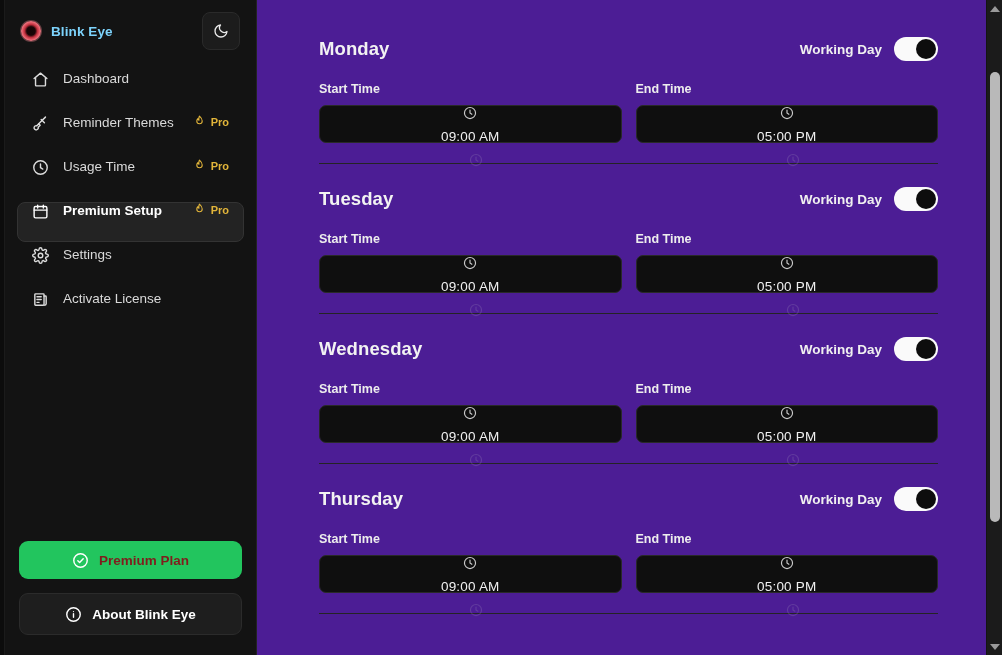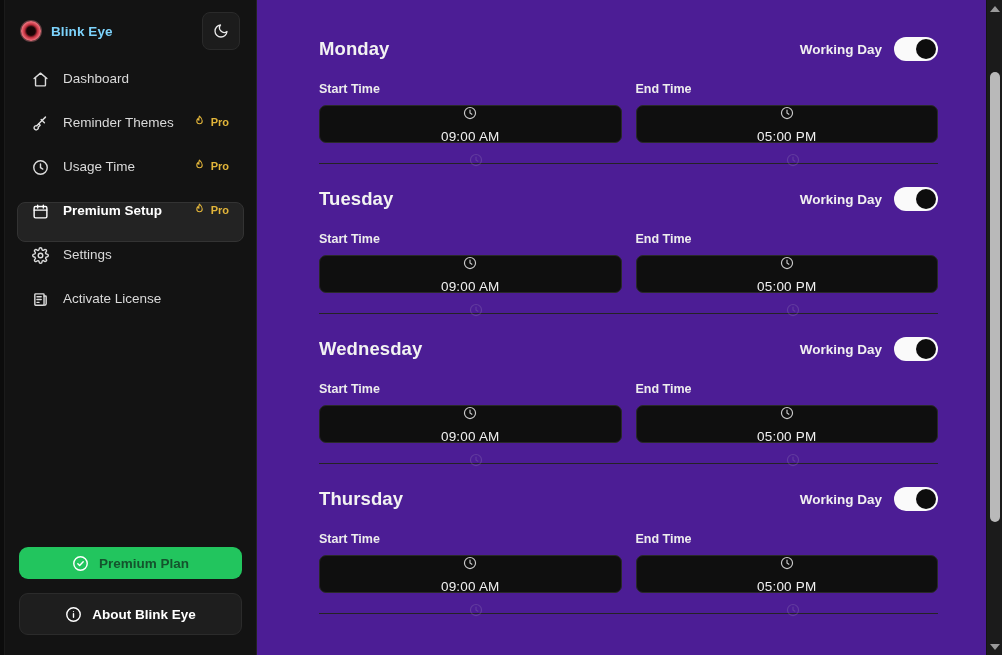--- a/index.html
+++ b/index.html
@@ -102,25 +102,25 @@
     display: flex; align-items: center; gap: 5px;
     color: #e2b53a;
     font-size: 11px;
     font-weight: 700;
   }
   .pro svg { display:block; }
 
   .spacer { flex: 1 1 auto; }
 
   .btn-premium {
-    height: 32px;
+    height: 38px;
     margin: 0 2px 14px 2px;
     border-radius: 9px;
     background: #22c55e;
-    color: #14532d;
+    color: #7f1d1d;
     font-size: 13.5px;
     font-weight: 700;
     display: flex; align-items: center; justify-content: center; gap: 10px;
     cursor: pointer;
     border: none;
   }
   .btn-about {
     height: 42px;
     margin: 0 2px 20px 2px;
     border-radius: 9px;

